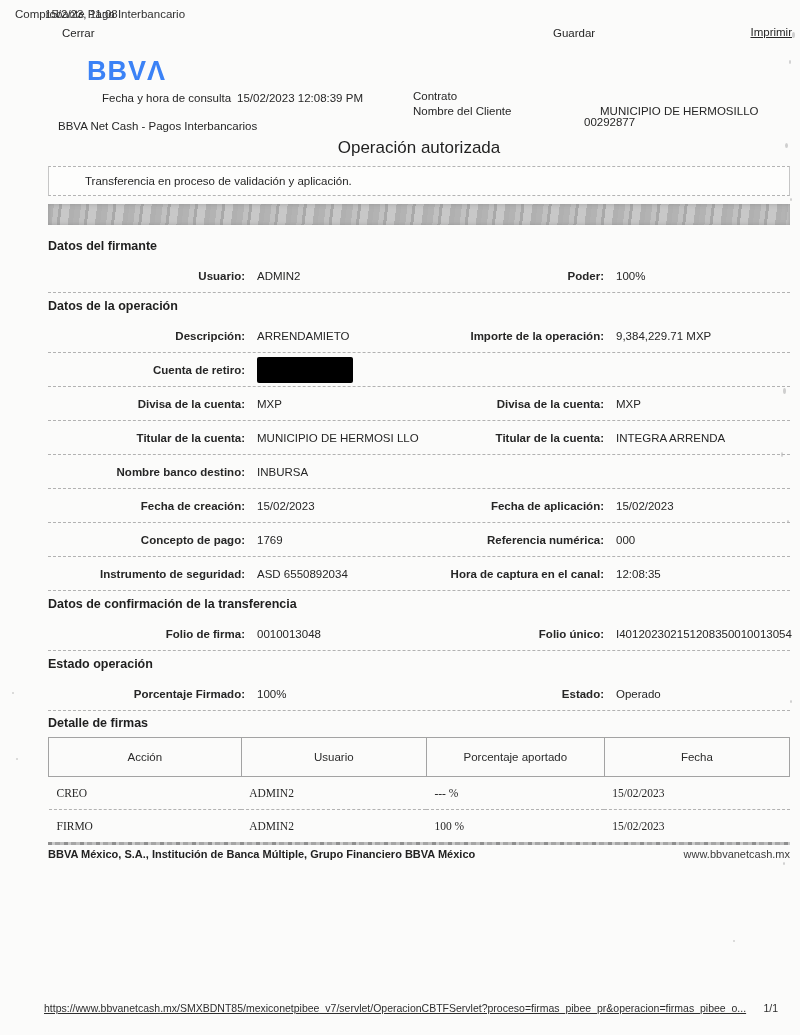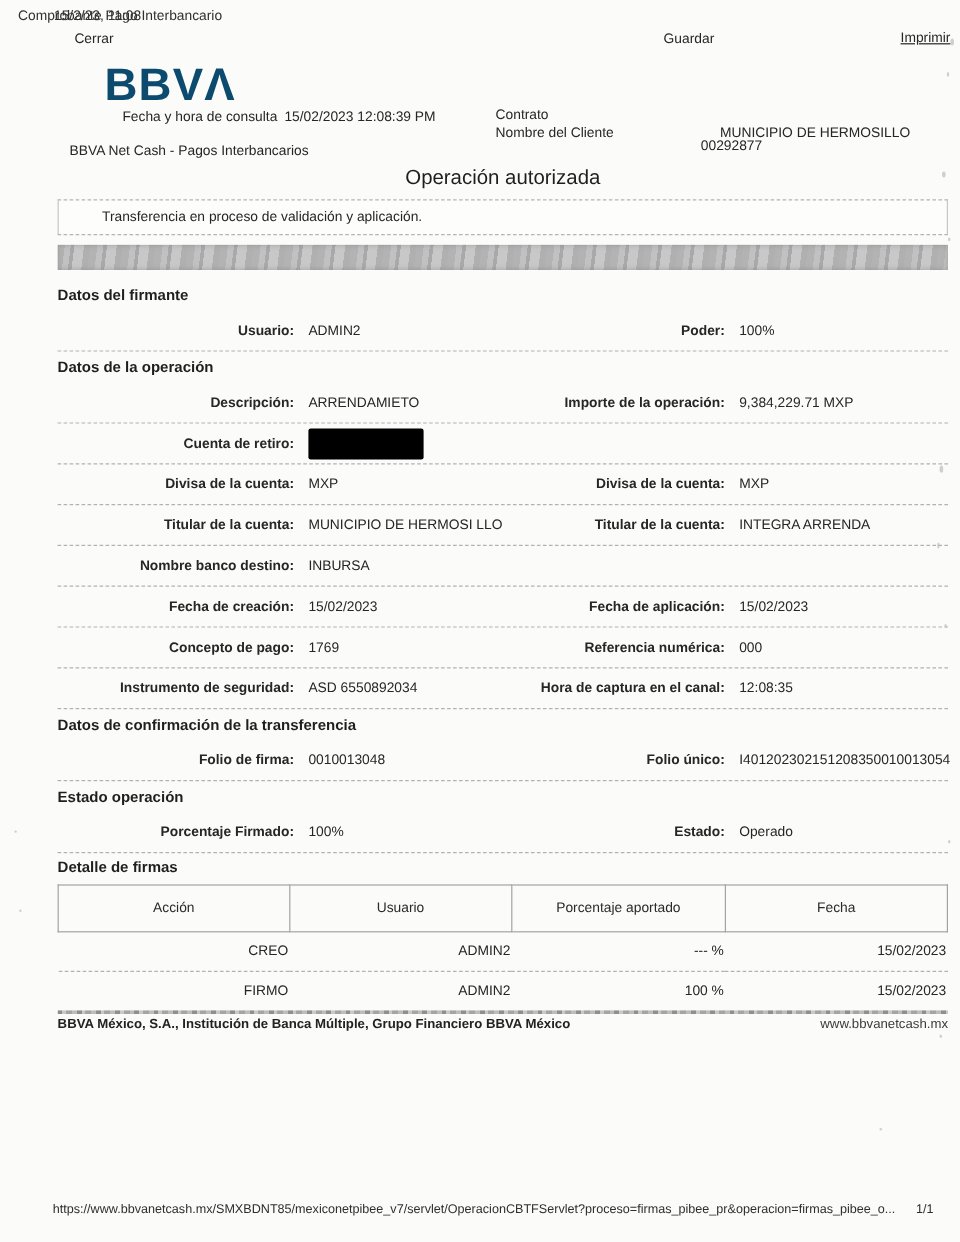--- a/index.html
+++ b/index.html
@@ -15,21 +15,21 @@
   a.link.underlined{text-decoration:underline;}
 
   
   .ph-date{top:8px;left:45px;font-size:11.5px;color:#303030;}
   .ph-title{top:8px;left:15px;right:0;text-align:left;font-size:11.5px;color:#303030;}
   .tb-cerrar{top:27px;left:62px;font-size:11.5px;}
   .tb-guardar{top:27px;left:553px;font-size:11.5px;}
   .tb-imprimir{top:26px;right:8px;font-size:11.5px;}
 
   
-  .logo{top:54px;left:87px;font-size:38px;font-weight:bold;letter-spacing:1px;color:#0c4a6e;line-height:34px;}
+  .logo{top:54px;left:87px;font-size:27px;font-weight:bold;letter-spacing:1px;color:#3b82f6;line-height:34px;}
   .m-fecha-l{top:92px;left:58px;padding-left:44px;}
   .m-fecha-v{top:92px;left:237px;}
   .m-contrato-l{top:90px;left:413px;}
   .m-contrato-v{top:90px;left:584px;margin-top:26px;}
   .m-cliente-l{top:105px;left:413px;}
   .m-cliente-v{top:105px;left:600px;}
   .m-app{top:120px;left:58px;}
 
   
   .doc{position:absolute;left:48px;top:137px;width:742px;}
@@ -47,32 +47,32 @@
   .flabel{width:197px;text-align:right;font-weight:bold;flex-shrink:0;white-space:nowrap;}
   .fhalf.right .flabel{width:185px;}
   .fvalue{padding-left:12px;white-space:nowrap;}
   .redacted{height:26px;background:#000;border-radius:2px;}
   .redacted.left{width:96px;margin-left:12px;}
   .redacted.rightfill{flex:1;margin-left:6px;}
 
   
   table.firmas{width:100%;border-collapse:collapse;font-size:11.5px;margin-top:2px;table-layout:fixed;}
   table.firmas th{border:1px solid #a3a3a3;height:36px;font-weight:400;text-align:center;color:#2a2a2a;}
-  table.firmas td{height:30px;border-bottom:1px dashed #b2b2b2;text-align:right;padding-left:8px;white-space:nowrap;overflow:hidden;}
+  table.firmas td{height:30px;border-bottom:1px dashed #b2b2b2;text-align:left;padding-left:8px;white-space:nowrap;overflow:hidden;font-family:Liberation Serif, serif;}
   table.firmas tr.last td{border-bottom:none;}
   col.c1{width:26%;} col.c2{width:25%;} col.c3{width:24%;} col.c4{width:25%;}
   td.pct{padding-left:14px;}
 
   .texline{height:3px;background:repeating-linear-gradient(90deg,#8f8f8f 0 4px,#c9c9c9 4px 7px,#a5a5a5 7px 12px,#bdbdbd 12px 16px);}
   .legal-row{display:flex;justify-content:space-between;align-items:flex-start;padding-top:3px;font-size:11px;}
   .legal{font-weight:bold;color:#222;}
   .site{color:#3a3a3a;}
 
   
-  .pf-url{top:1002px;left:44px;font-size:10.5px;color:#2e2e2e;}
+  .pf-url{top:1002px;left:44px;font-size:10.5px;color:#2e2e2e;text-decoration:underline;}
   .pf-page{top:1002px;right:22px;font-size:10.5px;color:#2e2e2e;}
 
   
   .speck{position:absolute;background:#b3b3b3;border-radius:50%;opacity:.6;}
 </style>
 </head>
 <body>
 
 <div class="abs ph-date">15/2/23, 11:08</div>
 <div class="abs ph-title">Comprobante Pago Interbancario</div>

